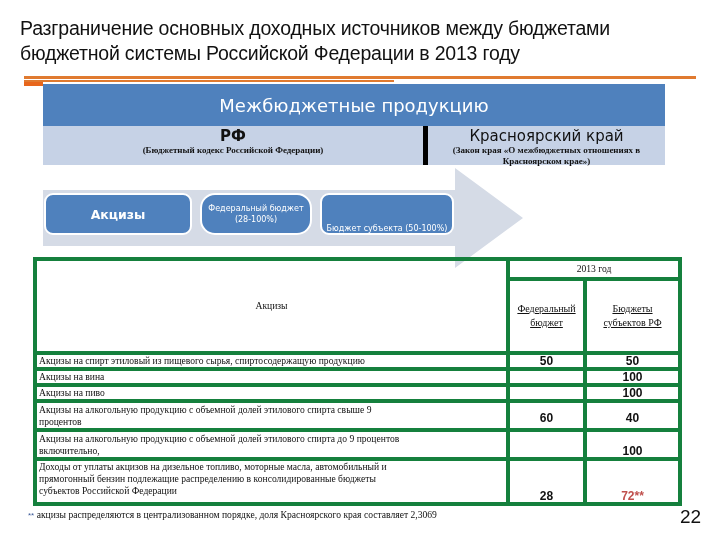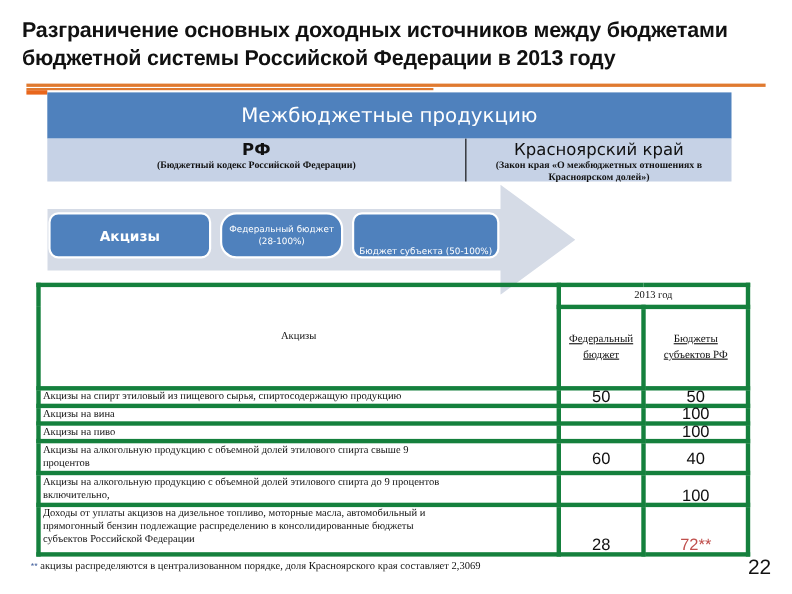--- a/index.html
+++ b/index.html
@@ -1,41 +1,41 @@
 <!DOCTYPE html>
 <html><head>
 <meta charset="utf-8">
 <style>
   html,body{margin:0;padding:0;}
   body{width:720px;height:540px;position:relative;background:#ffffff;overflow:hidden;font-family:"Liberation Sans",sans-serif;}
-  .title{position:absolute;left:20px;top:16px;width:690px;font-family:"Liberation Sans",sans-serif;font-weight:bold;font-size:19.5px;line-height:25px;color:#111;letter-spacing:-0.2px;}
+  .title{position:absolute;left:20px;top:16px;width:690px;font-family:"Liberation Sans",sans-serif;font-weight:normal;font-size:19.5px;line-height:25px;color:#111;letter-spacing:-0.2px;}
   .rule-long{position:absolute;left:24px;top:76px;width:672px;height:3px;background:#e07a30;}
   .rule-short{position:absolute;left:24px;top:80px;width:370px;height:2px;background:#e07a30;}
   .rule-tab{position:absolute;left:24px;top:82px;width:19px;height:4px;background:#e8661c;}
   .band-head{position:absolute;left:43px;top:84px;width:622px;height:42px;background:#4f81bd;color:#fff;font-family:"DejaVu Sans",sans-serif;font-size:18px;display:flex;align-items:center;justify-content:center;}
   .band-sub{position:absolute;left:43px;top:126px;width:622px;height:39px;background:#c6d2e6;display:flex;}
   .band-cell{position:relative;text-align:center;}
-  .band-cell.rf{width:380px;border-right:1px solid #000000;}
+  .band-cell.rf{width:380px;border-right:5px solid #000000;}
   .band-cell.kr{flex:1;}
   .band-cell .big{font-family:"DejaVu Sans",sans-serif;font-size:15px;color:#111;line-height:18px;margin-top:1px;}
   .band-cell .small{font-family:"Liberation Serif",serif;font-weight:bold;font-size:9px;color:#111;line-height:11px;}
   .arrow{position:absolute;left:43px;top:168px;width:480px;height:100px;}
   .pill{position:absolute;background:#4f81bd;border:2px solid #fff;border-radius:9px;color:#fff;display:flex;align-items:center;justify-content:center;text-align:center;font-family:"DejaVu Sans",sans-serif;}
   .pill.p1{left:44px;top:193px;width:144px;height:38px;font-size:12.5px;font-weight:bold;}
   .pill.p2{left:200px;top:193px;width:108px;height:38px;font-size:8px;line-height:11px;border-radius:15px;}
   .pill.p3{left:320px;top:193px;width:130px;height:38px;font-size:8px;align-items:flex-end;}
   table.acc{position:absolute;left:33px;top:257px;border-collapse:collapse;font-family:"Liberation Serif",serif;font-size:9.6px;color:#111;}
   table.acc td{border:4px solid #15803d;padding:0 2px;vertical-align:bottom;line-height:12px;}
   table.acc td.c0{width:465px;text-align:left;}
   table.acc td.c1{width:69px;text-align:center;}
   table.acc td.c2{width:87px;text-align:center;}
   table.acc td.head-main{text-align:center;vertical-align:middle;}
   table.acc td.head-year{text-align:center;height:16px;vertical-align:middle;}
   table.acc td.head-col{text-align:center;vertical-align:middle;height:70px;font-size:10px;line-height:14px;text-decoration:underline;}
-  td.num{font-family:"Liberation Sans",sans-serif;font-size:15px;}
+  td.num{font-family:"Liberation Sans",sans-serif;font-size:12px;font-weight:bold;}
   td.red{color:#c0504d;}
   .foot{position:absolute;left:28px;top:509px;font-family:"Liberation Serif",serif;font-size:9.6px;color:#111;}
   .foot .stars{color:#3b5998;font-family:"Liberation Sans",sans-serif;font-size:8px;}
   .page-num{position:absolute;left:680px;top:506px;font-family:"Liberation Sans",sans-serif;font-size:19px;color:#111;}
 </style>
 </head>
 <body>
 
 <div class="title">
   <div>Разграничение основных доходных источников между бюджетами</div>
@@ -48,21 +48,21 @@
 
 <div class="band-head">Межбюджетные продукцию</div>
 <div class="band-sub">
   <div class="band-cell rf">
     <div class="big" style="font-weight:bold;">РФ</div>
     <div class="small">(Бюджетный кодекс Российской Федерации)</div>
   </div>
   <div class="band-cell kr">
     <div class="big">Красноярский край</div>
     <div class="small">(Закон края «О межбюджетных отношениях в</div>
-    <div class="small">Красноярском долей»)</div>
+    <div class="small">Красноярском крае»)</div>
   </div>
 </div>
 
 <svg class="arrow" viewBox="0 0 480 100" width="480" height="100">
   <polygon points="0,22 412,22 412,0 480,50 412,100 412,78 0,78" fill="#d5dbe6"></polygon>
 </svg>
 
 <div class="pill p1">
     <span>Акцизы</span>
   </div>

